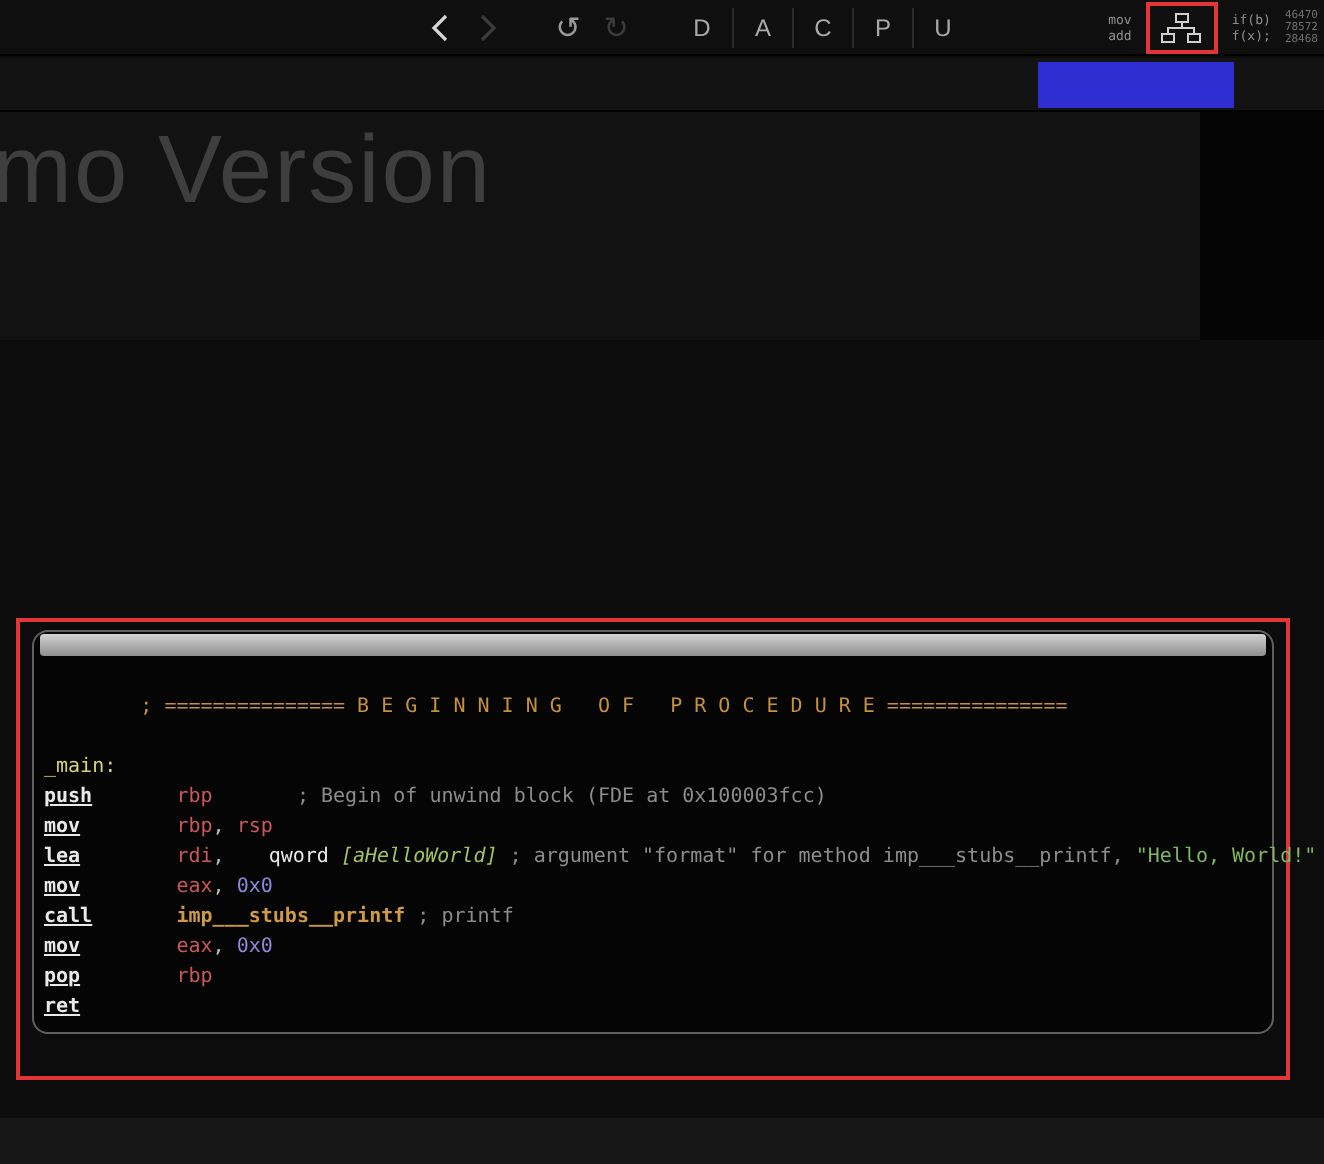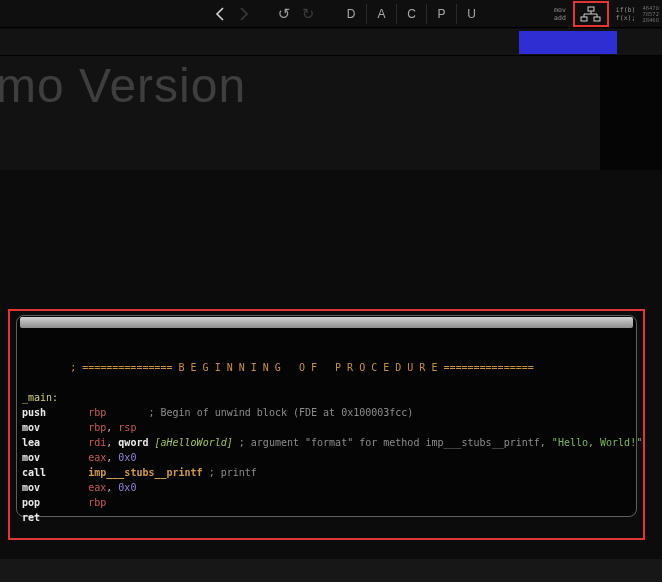--- a/index.html
+++ b/index.html
@@ -77,27 +77,27 @@
   }
   .panel {
     position:absolute; left:16px; top:315px; width:621px; height:202px;
     border:1px solid #5f5f5f; border-radius:8px; background:#050505;
   }
   .scrollthumb {
     position:absolute; left:20px; top:317px; width:613px; height:11px;
     border-radius:2px; background:linear-gradient(#d2d2d2,#8e8e8e); cursor:pointer;
   }
   .code {
-    position:absolute; left:22px; top:360px;
+    position:absolute; left:22px; top:346px;
     font-family:"DejaVu Sans Mono", monospace; font-size:10px; line-height:15px;
     white-space:pre;
   }
   .dline { height:15px; }
-  .mnem  { color:#e9e9e9; font-weight:bold; }
-  .kw    { color:#e9e9e9; font-weight:bold; }
+  .mnem  { color:#e9e9e9; font-weight:bold;text-decoration:underline; }
+  .kw    { color:#e9e9e9; font-weight:normal;margin-left:16px; }
   .plain { color:#bdbdbd; }
   .reg   { color:#c9575a;margin-top:48px; }
   .cm    { color:#8c8c8c;text-align:right; }
   .sep   { color:#c5913f; }
   .label { color:#d3d37a;margin-top:32px; }
   .addr  { color:#a3c162;font-style:italic; }
   .imp   { color:#cf9a45;font-weight:bold; }
   .num   { color:#8f86d8; }
   .str   { color:#7fb763; }
 

